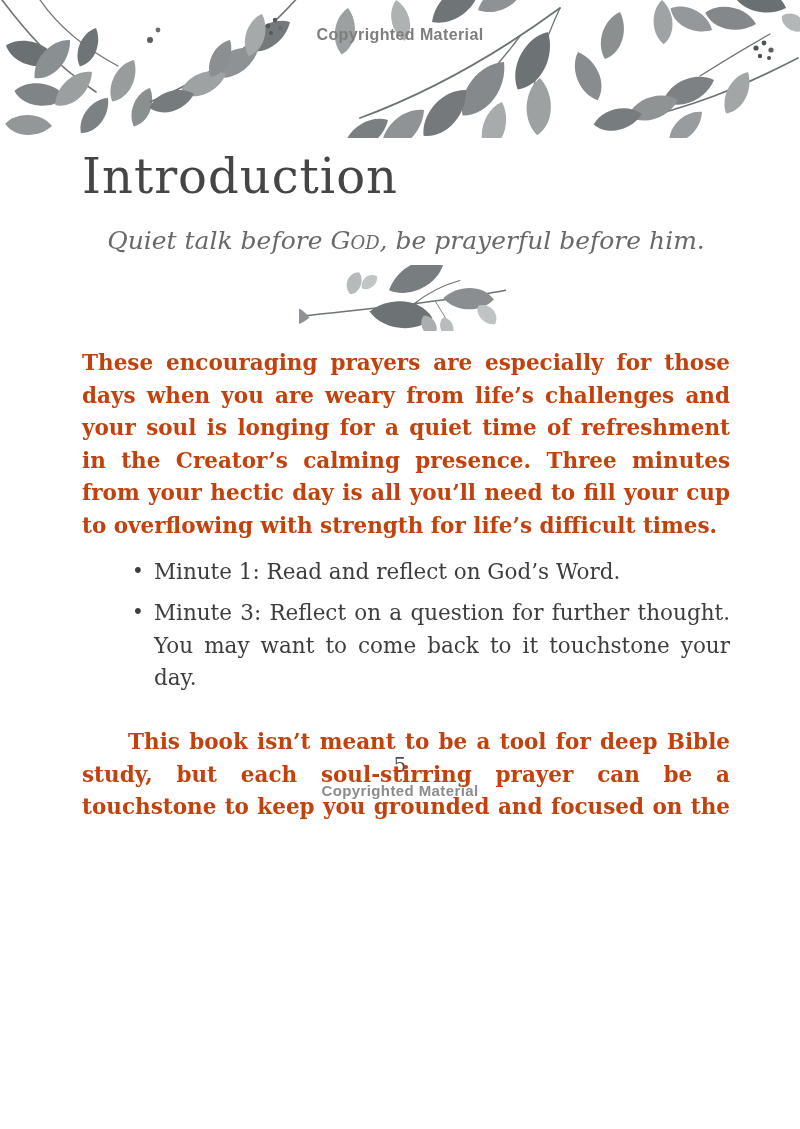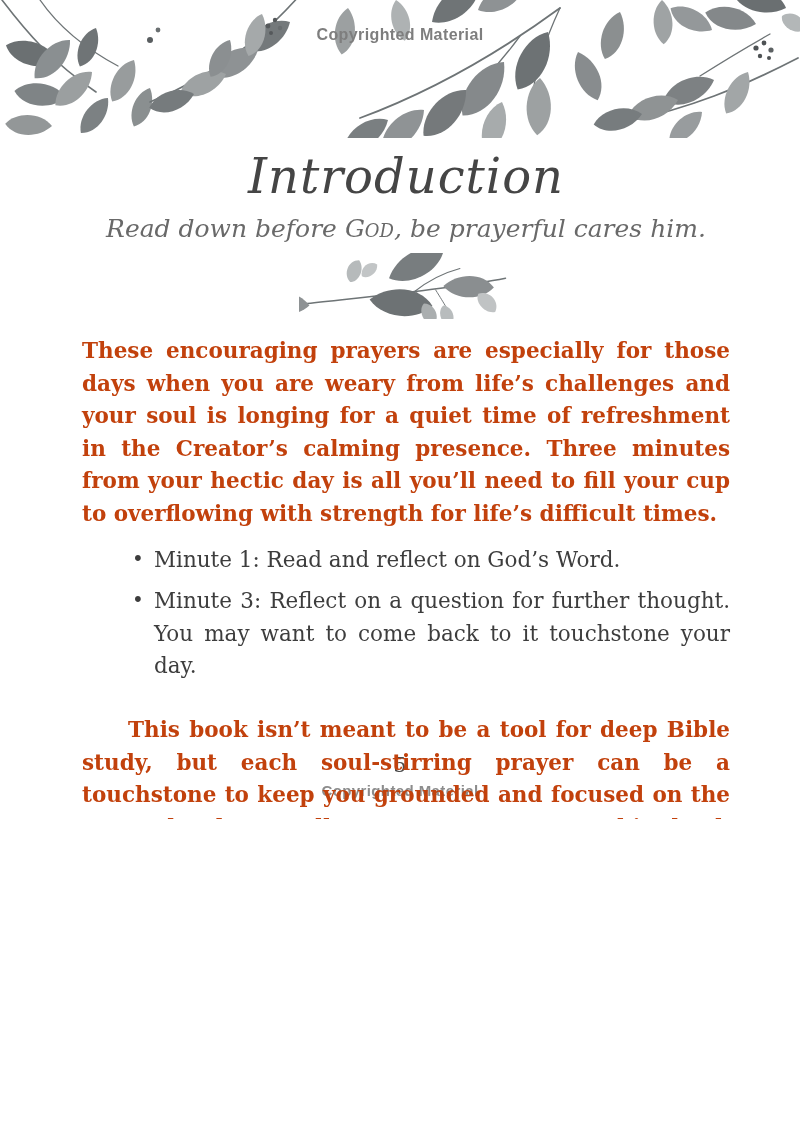--- a/index.html
+++ b/index.html
@@ -34,24 +34,23 @@
     z-index: 5;
   }
 
   
   .content {
     position: relative;
     padding: 150px 70px 0 82px;
     z-index: 2;
   }
   .title {
-    margin: 0 0 10px 0;
-    text-align: center;
+    margin: 0 0 22px 0;
+    text-align: left;
     font-family: "DejaVu Serif", serif;
-    font-style: italic;
     font-weight: normal;
     font-size: 48px;
     line-height: 1.1;
     color: #454545;
     letter-spacing: 1px;
   }
   .quote {
     text-align: center;
     font-style: italic;
     font-size: 25px;
@@ -207,21 +206,21 @@
     <circle cx="760" cy="56" r="2.2" fill="#4e5254"></circle>
     <circle cx="769" cy="58" r="2" fill="#4e5254"></circle>
   </svg>
 
   <div class="watermark-top">Copyrighted Material</div>
 
   <div class="content">
 
     <h1 class="title">Introduction</h1>
 
-    <p class="quote"><span>Read down before </span><span class="smallcaps">God</span><span>, be prayerful cares him.</span></p>
+    <p class="quote"><span>Quiet talk before </span><span class="smallcaps">God</span><span>, be prayerful before him.</span></p>
 
 
     <div class="sprig-wrap">
       <svg width="215" height="66" viewBox="0 0 220 68" xmlns="http://www.w3.org/2000/svg" aria-hidden="true">
         <path class="stem" stroke-width="1.6" d="M8 52 C60 46 150 38 212 26"></path>
         <path class="stem" stroke-width="1.2" d="M118 40 C133 28 150 20 165 16"></path>
         <path class="stem" stroke-width="1" d="M120 40 C125 46 128 50 131 55"></path>
         <path class="stem" stroke-width="1" d="M140 38 C145 46 148 51 151 56"></path>
         <path class="stem" stroke-width="1" d="M170 32 C176 36 181 40 186 45"></path>
         <use href="#leafA2"></use>

